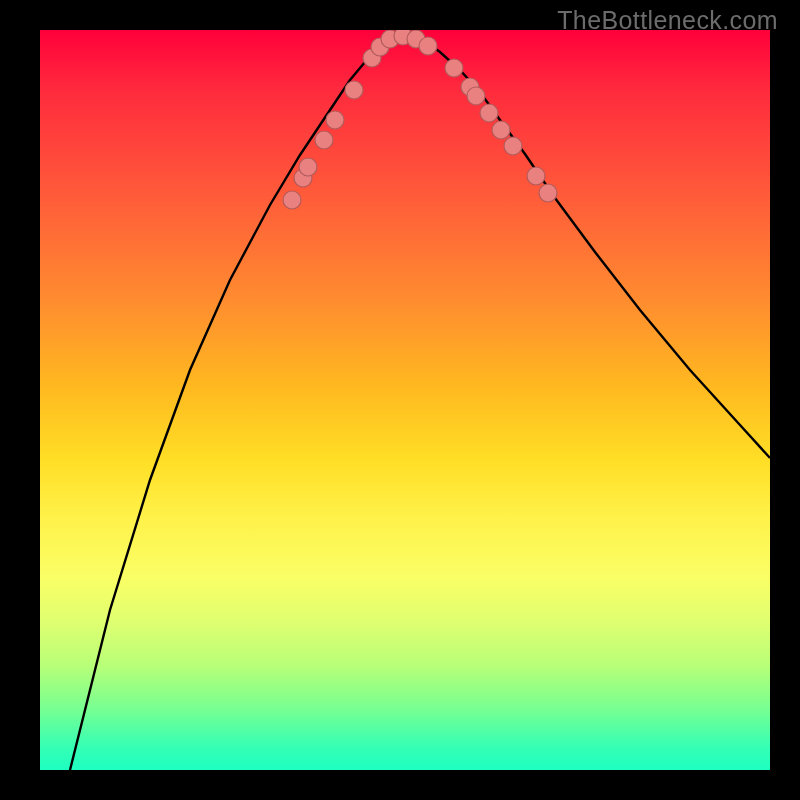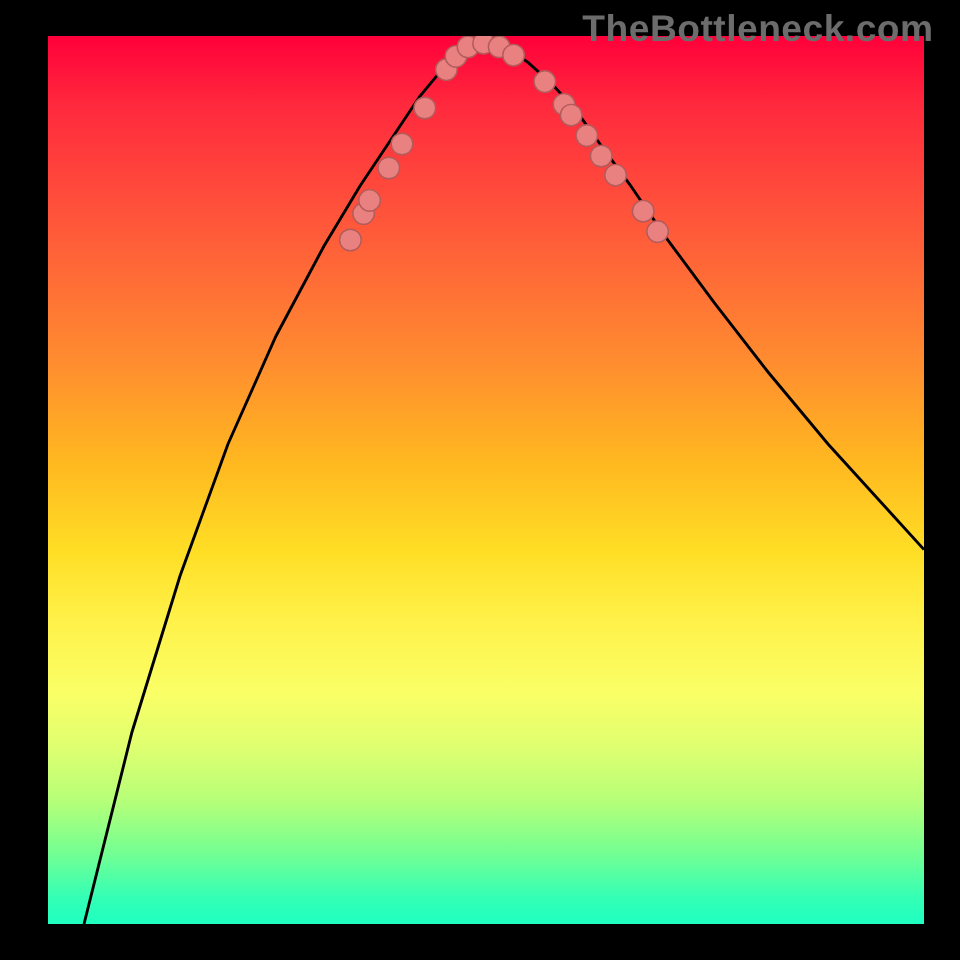--- a/index.html
+++ b/index.html
@@ -37,23 +37,23 @@
       #74ff93 92%,
       #34ffb5 97%,
       #1effc1 100%
     );
   }
   .watermark {
     position: absolute;
     top: 6px;
     right: 22px;
     color: #6c6c6c;
-    font-size: 31px;
+    font-size: 25px;
     letter-spacing: 0.4px;
-    font-weight: 700;
+    font-weight: 400;
   }
   svg.curve {
     position: absolute;
     left: 0; top: 0;
     width: 730px; height: 740px;
   }
   .dot {
     fill: #e98181;
     stroke: #b35b5b;
     stroke-width: 1.2;

